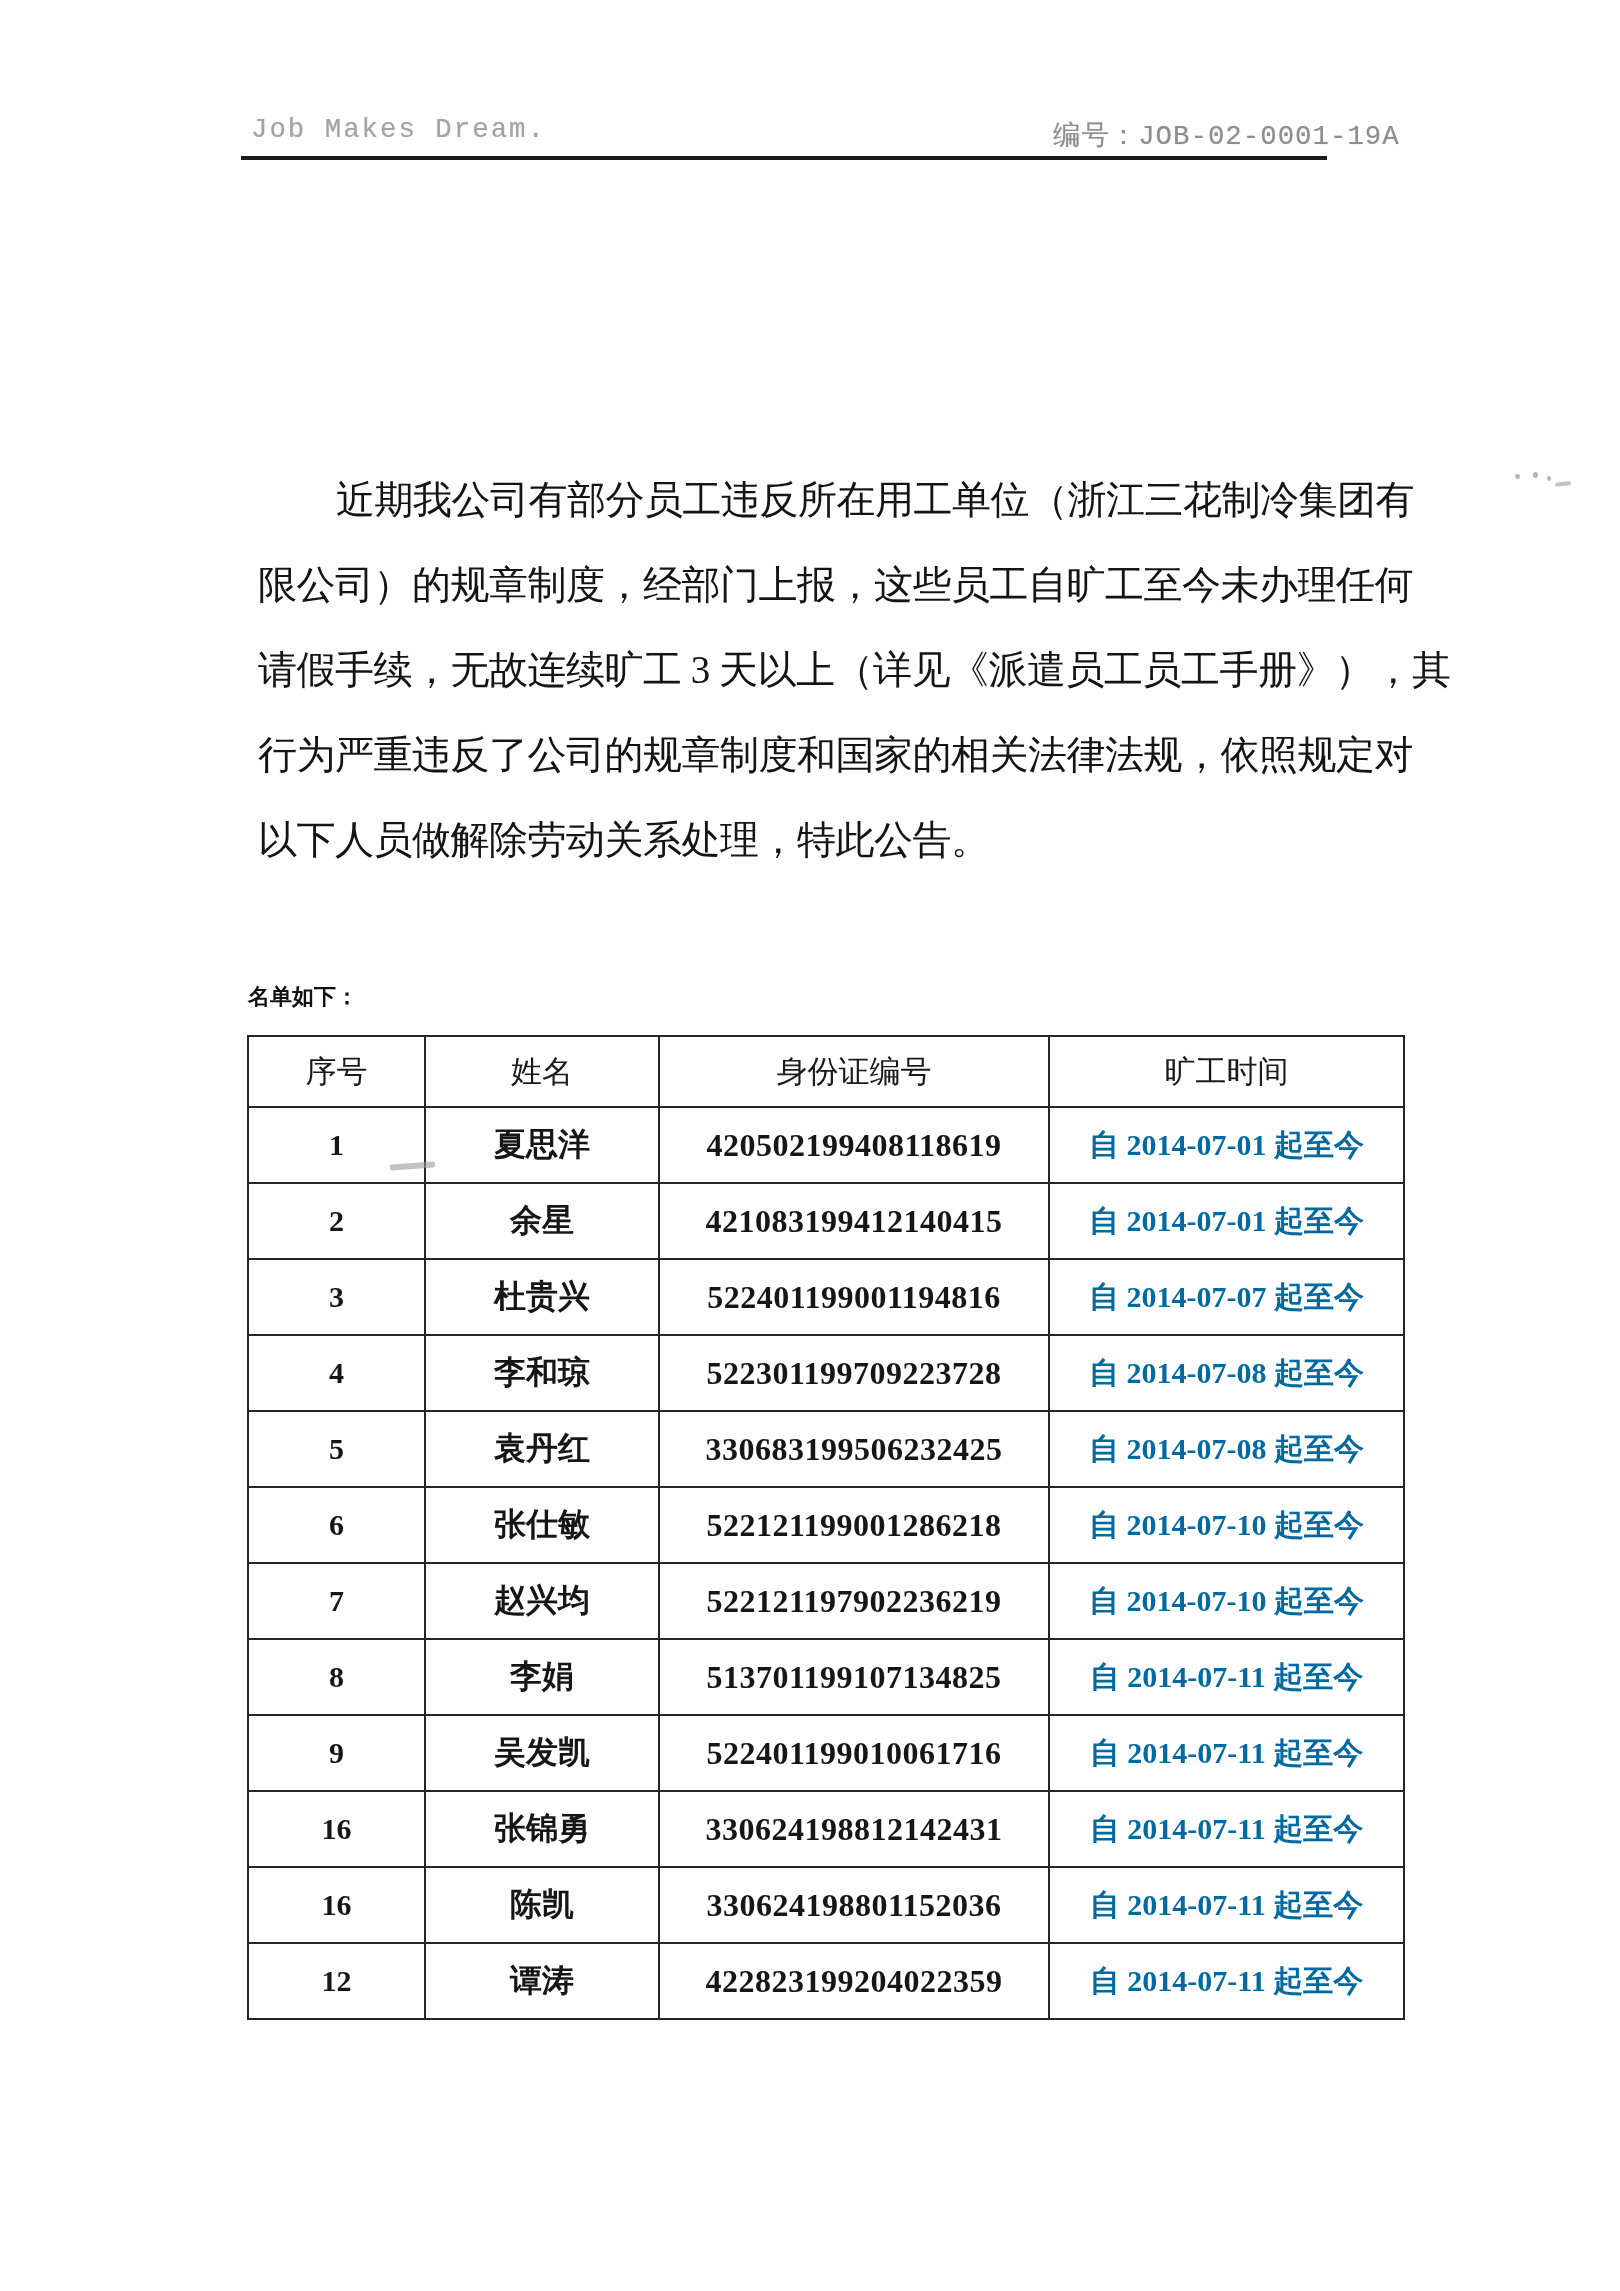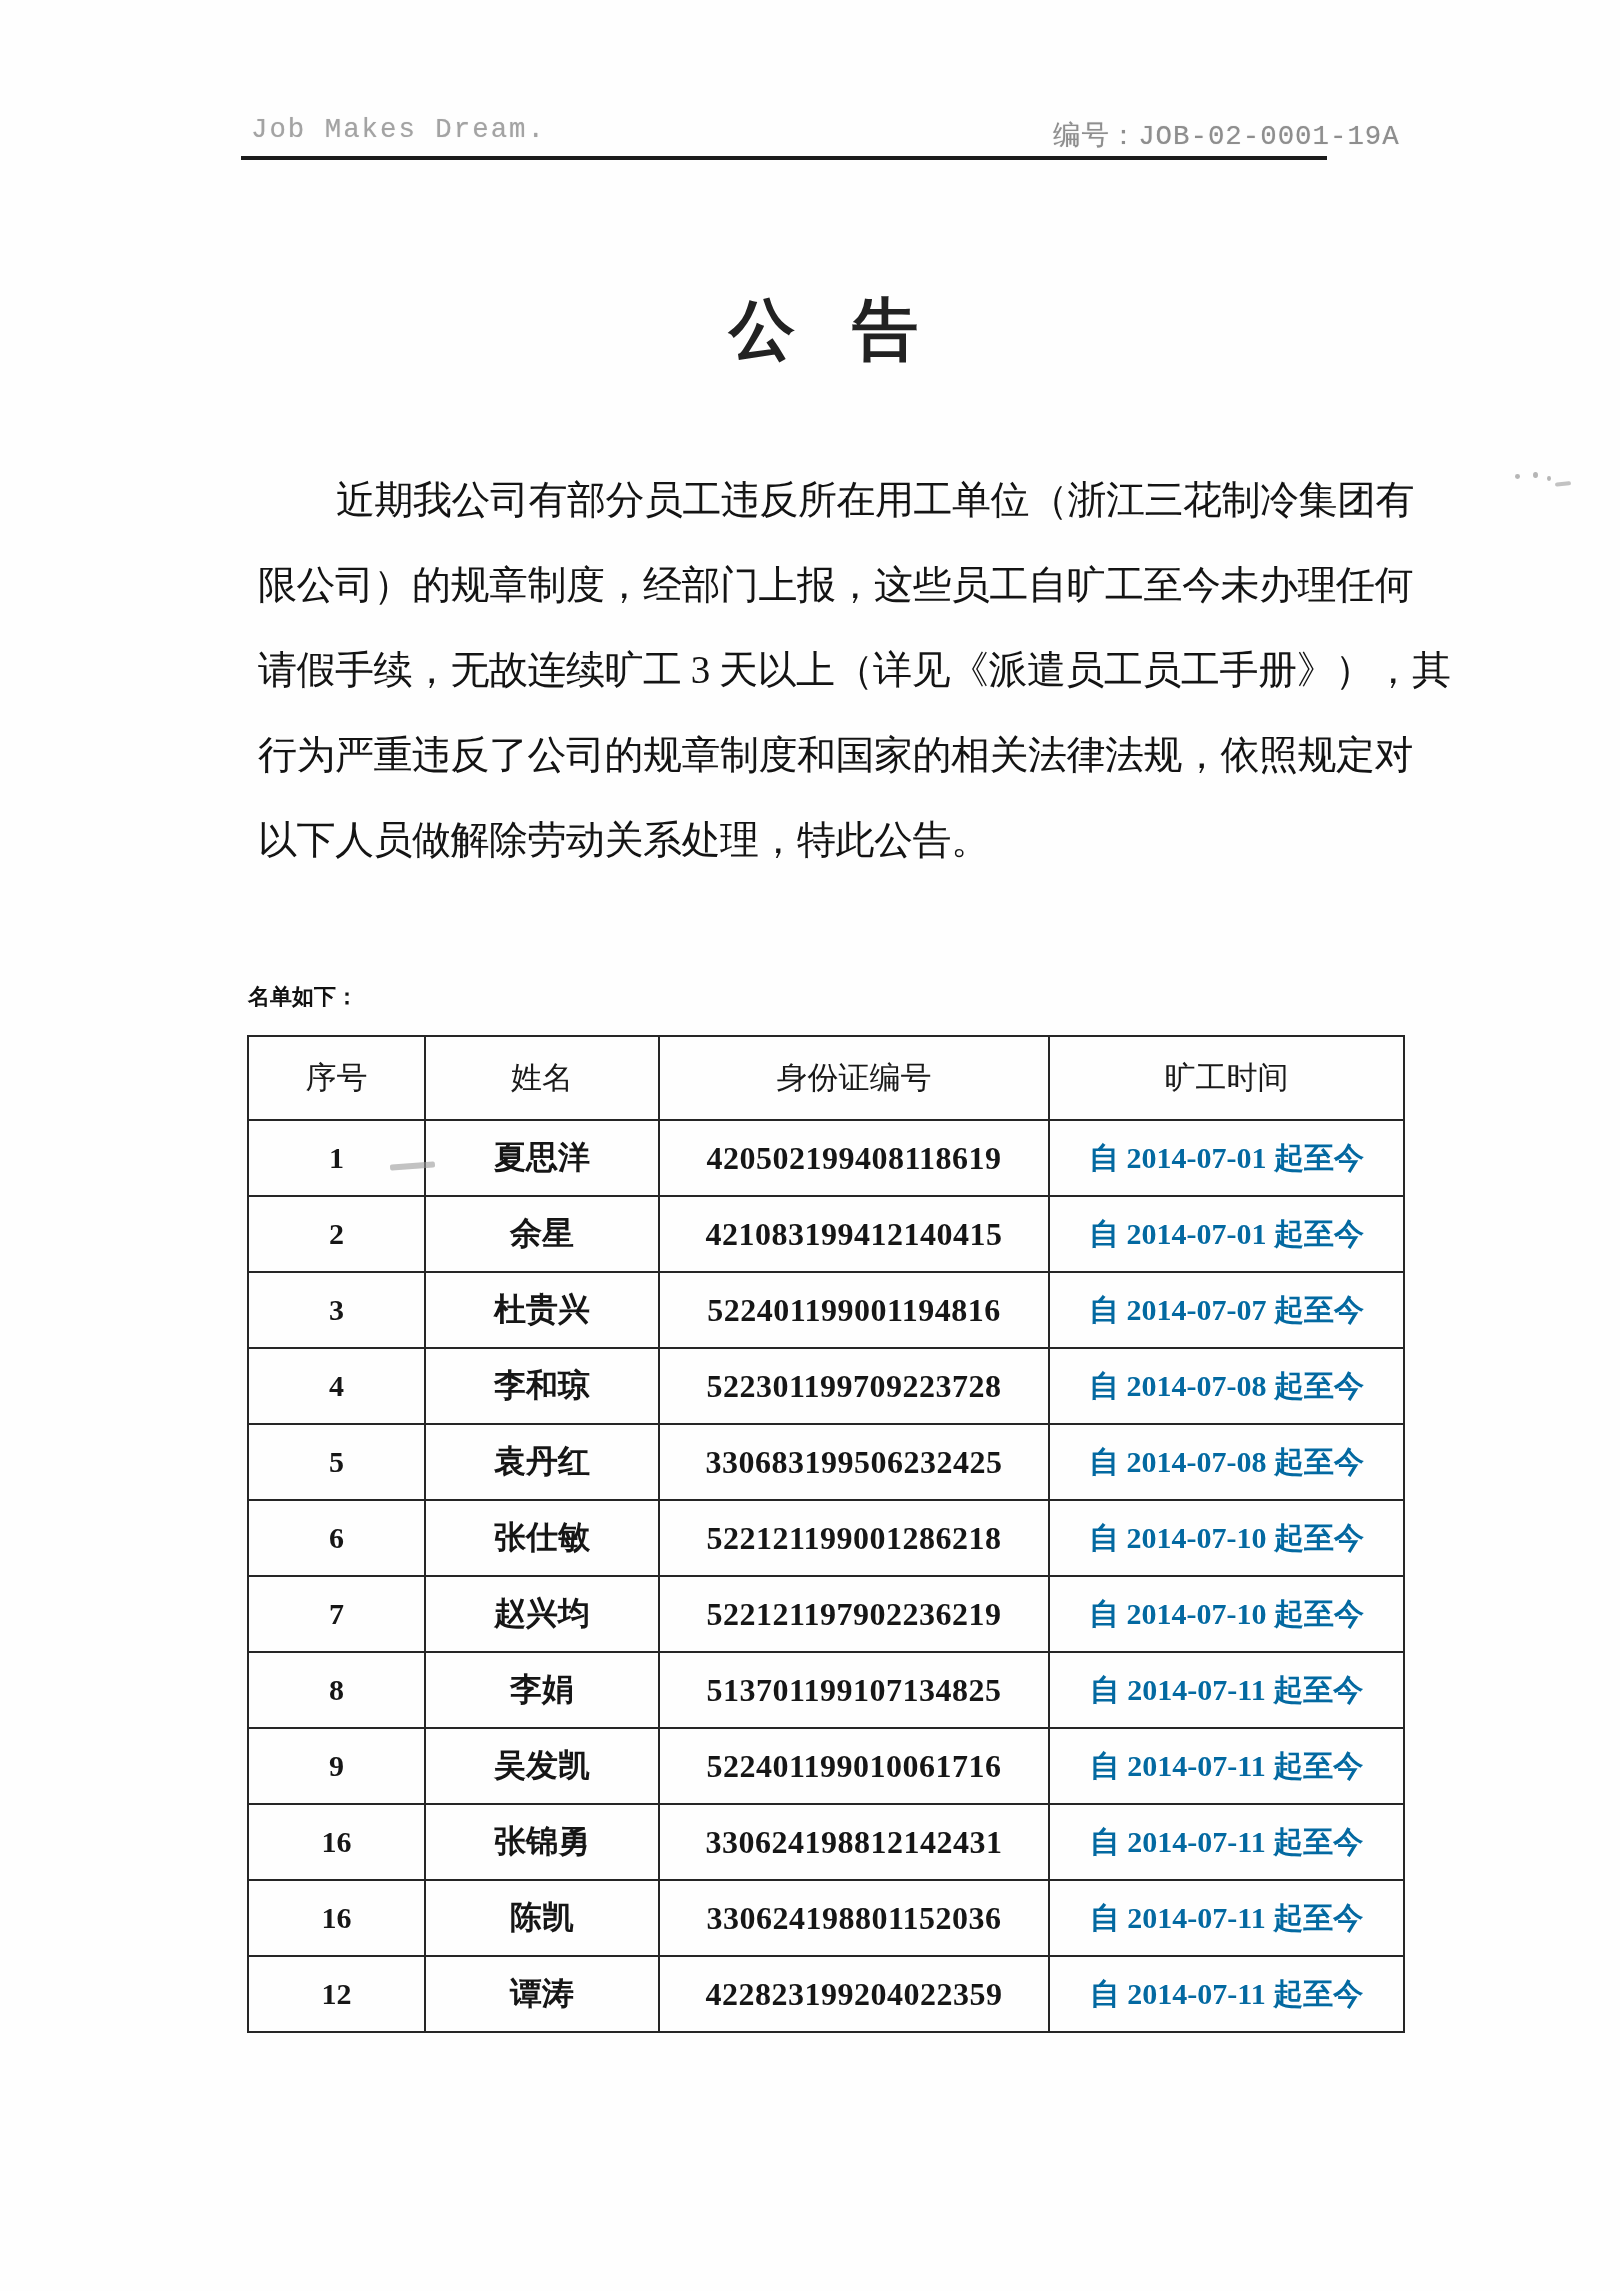--- a/index.html
+++ b/index.html
@@ -97,21 +97,21 @@
     border: 2.9px solid #1f1f1f;
   }
   .notice-table th,
   .notice-table td {
     border: 2px solid #262626;
     text-align: center;
     vertical-align: middle;
     padding: 0;
     overflow: hidden;
   }
-  .notice-table thead tr { height: 84px; }
+  .notice-table thead tr { height: 71px; }
   .notice-table tbody tr { height: 76px; }
   .notice-table th {
     font-weight: normal;
     font-size: 31px;
     color: #1a1a1a;
   }
   .col-w-no   { width: 177px; }
   .col-w-name { width: 234px; }
   .col-w-id   { width: 390px; }
   .col-w-date { width: 355px; }
@@ -136,21 +136,20 @@
 </style>
 </head>
 <body>
 
 <div class="page">
 
   <div class="slogan">Job Makes Dream.</div>
   <div class="doc-number">编号：JOB-02-0001-19A</div>
   <div class="header-rule"></div>
 
-  <h1 class="title">公 告</h1>
 
   <div class="body-text">
     <div class="body-line">近期我公司有部分员工违反所在用工单位（浙江三花制冷集团有</div>
     <div class="body-line">限公司）的规章制度，经部门上报，这些员工自旷工至今未办理任何</div>
     <div class="body-line">请假手续，无故连续旷工 3 天以上（详见《派遣员工员工手册》），其</div>
     <div class="body-line">行为严重违反了公司的规章制度和国家的相关法律法规，依照规定对</div>
     <div class="body-line">以下人员做解除劳动关系处理，特此公告。</div>
   </div>
 
   <div class="list-label">名单如下：</div>

